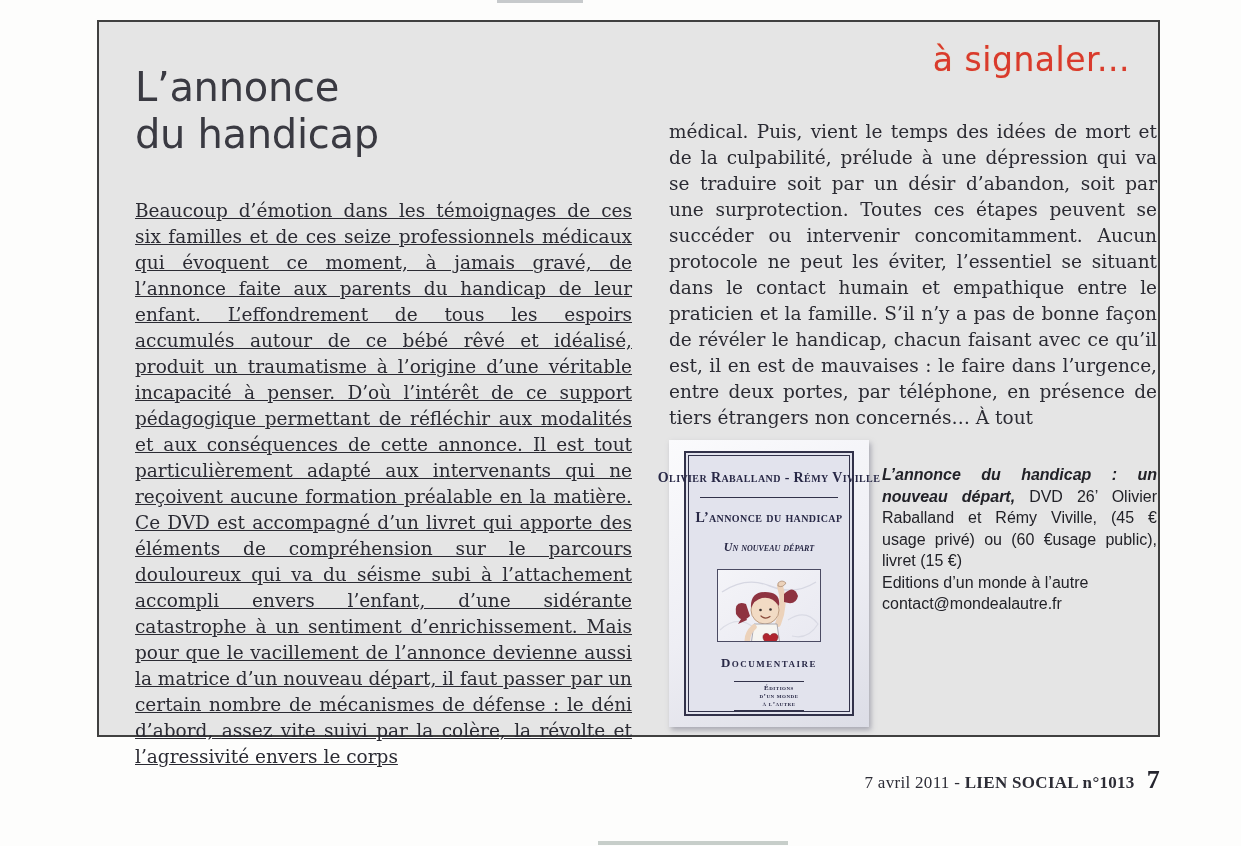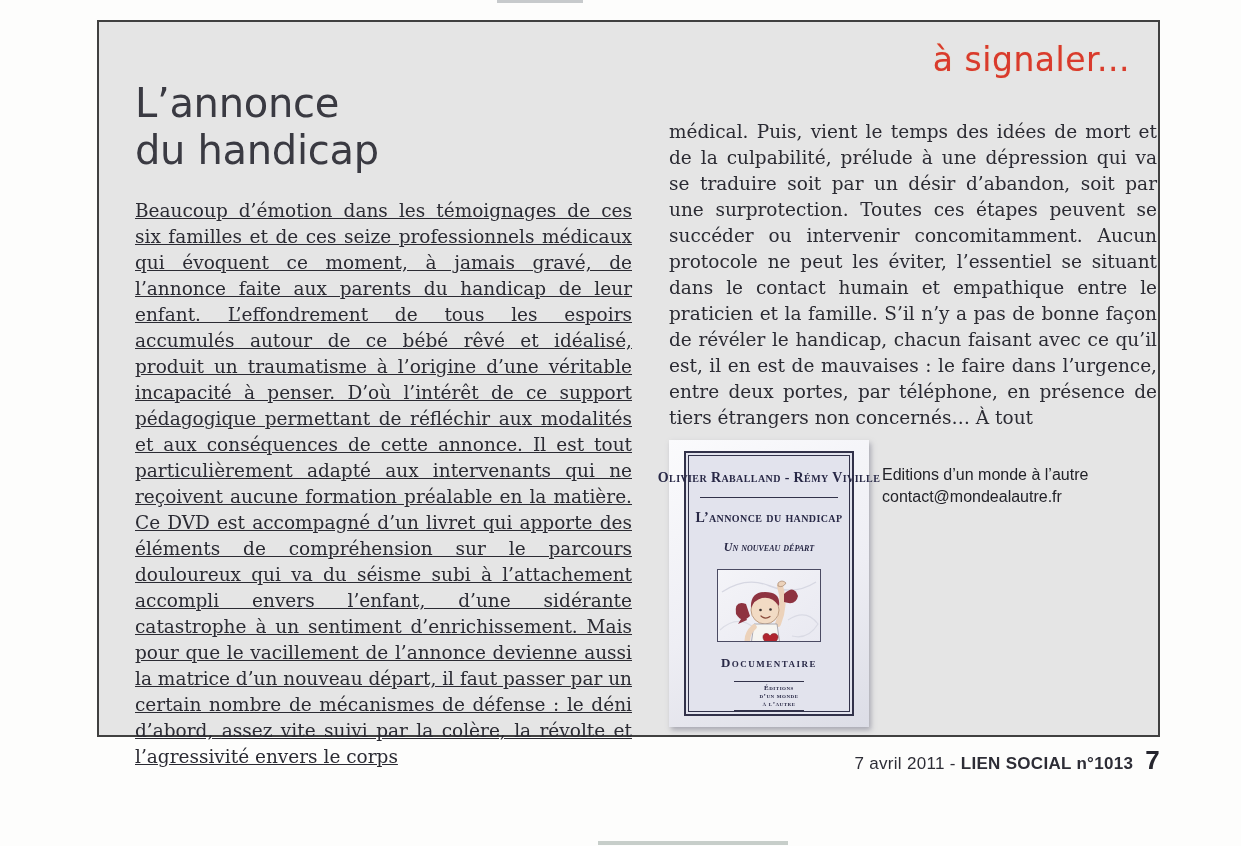--- a/index.html
+++ b/index.html
@@ -33,21 +33,21 @@
 
   .signaler {
     position: absolute; top: 18px; right: 28px;
     font-family: "DejaVu Sans", sans-serif;
     font-size: 33px; letter-spacing: .5px;
     color: #d93a2e;
     text-shadow: 0 0 1px rgba(240,150,40,.45);
   }
 
   .article-title {
-    position: absolute; left: 36px; top: 58px;
+    position: absolute; left: 36px; top: 42px;
     margin: 0;
     font-family: "DejaVu Sans", sans-serif;
     font-weight: 500;
     font-size: 40px; line-height: 47px;
     color: #3a3a42;
     letter-spacing: -0.3px;
   }
   .article-title span { display: block; }
 
   .body-serif {
@@ -134,23 +134,23 @@
     font-family: "Liberation Sans", sans-serif;
     font-size: 16px; line-height: 21.5px;
     color: #222228;
   }
   .caption p { margin: 0; }
   .caption .cap-lead { text-align: justify; }
   .cap-title { font-weight: bold; font-style: italic; }
 
   
   .footer {
-    position: absolute; top: 745px; right: 81px;
+    position: absolute; top: 765px; right: 81px;
     display: flex; align-items: baseline;
-    font-family: Liberation Sans, sans-serif;
+    font-family: Liberation Serif, serif;
     font-size: 17px; color: #2d2d36;
     letter-spacing: .3px;
     white-space: pre;
   }
   .footer .mag { font-weight: bold; }
   .footer .pagenum {
     font-size: 26px; font-weight: bold; margin-left: 12px;
     color: #25252e;
   }
 </style>
@@ -231,20 +231,21 @@
               <span>d’un monde</span>
               <span>à l’autre</span>
             </div>
           </div>
         </div>
       </figure>
 
       <div class="right-cell">
 
         <div class="caption">
+          <p class="cap-lead"><span class="cap-title">L’annonce du handicap : un nouveau départ,</span> <span>DVD 26’ Olivier Raballand et Rémy Viville, (45 € usage privé) ou (60 €usage public), livret (15 €)</span></p>
           <p>Editions d’un monde à l’autre</p>
           <p>contact@mondealautre.fr</p>
         </div>
       </div>
 
     </div>
   </div>
 </div>
 
 <div class="footer"><span>7 avril 2011 - </span><span class="mag">LIEN SOCIAL n°1013</span><span class="pagenum">7</span></div>

